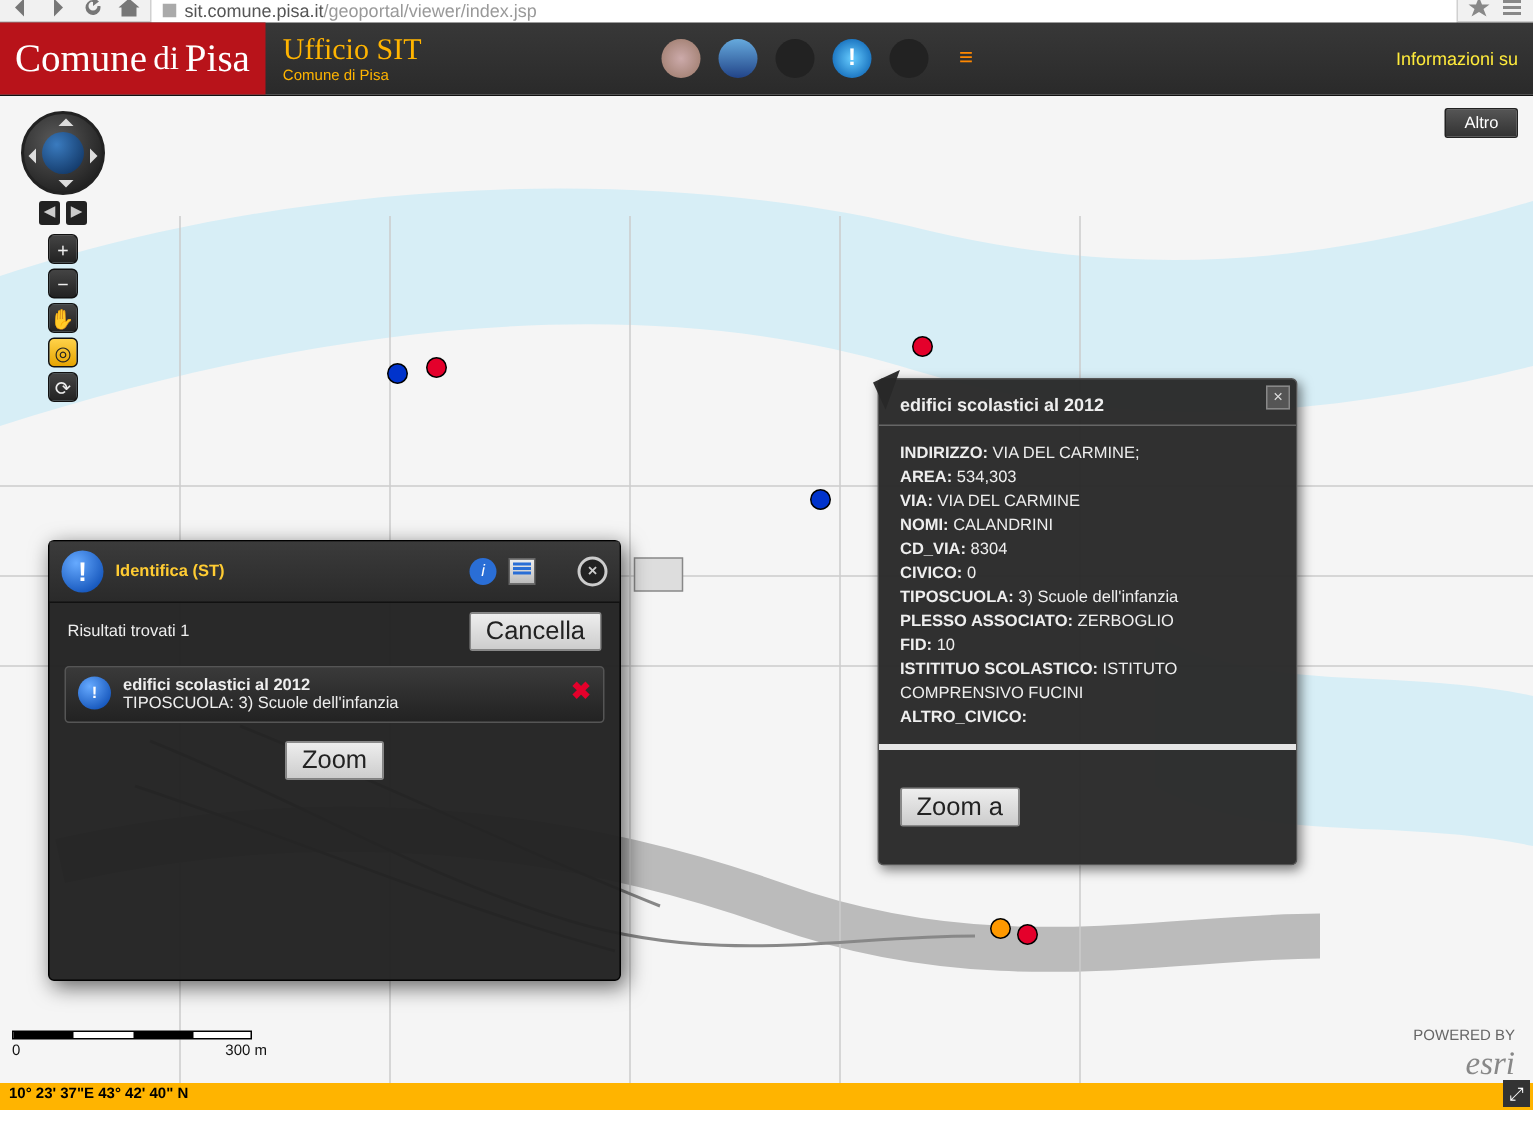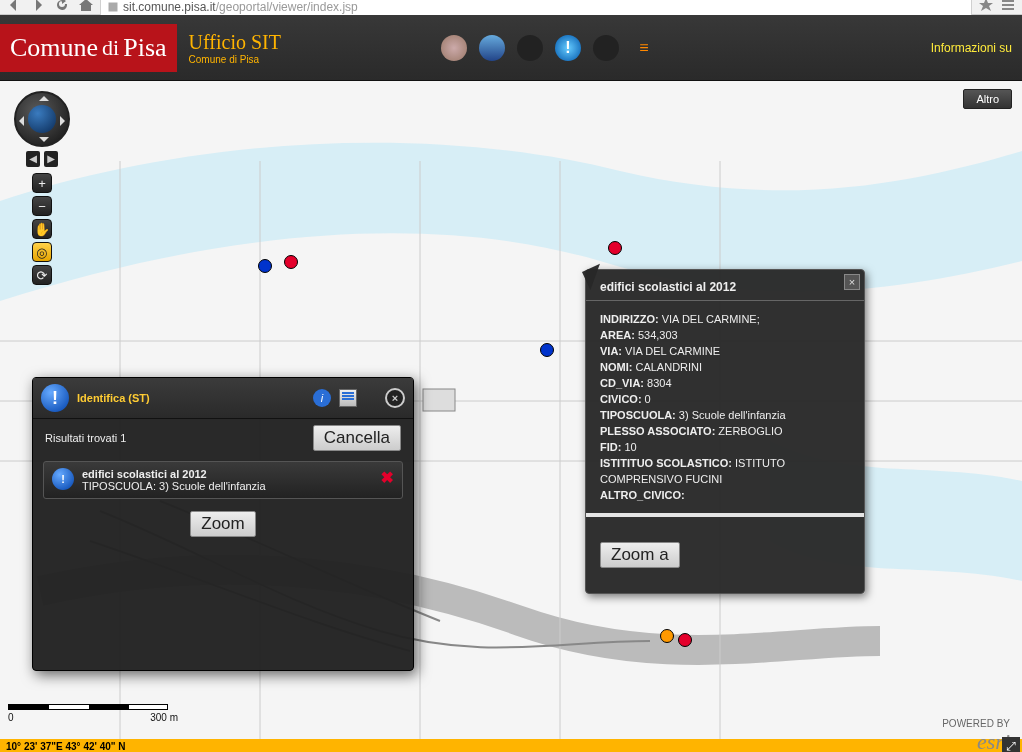--- a/index.html
+++ b/index.html
@@ -5,21 +5,21 @@
 *{box-sizing:border-box;margin:0;padding:0;font-family:Verdana,Arial,sans-serif}
 html,body{width:1022px;height:752px;overflow:hidden;background:#fff}
 
 .chrome{height:15px;background:#f1f1f1;border-bottom:1px solid #ccc;display:flex;align-items:center;padding:0 6px;gap:6px}
 .chrome .nav svg{width:16px;height:16px;fill:#777}
 .chrome .nav{display:flex;gap:8px;align-items:center}
 .chrome .url{flex:1;height:22px;border:1px solid #d0d0d0;border-radius:2px;background:#fff;display:flex;align-items:center;padding:0 6px;font-size:12px;color:#555}
 .chrome .url .path{color:#999}
 .chrome .star svg,.chrome .menu svg{width:16px;height:16px;fill:#888}
 
-.appheader{height:66px;background:linear-gradient(#383838,#2a2a2a);border-bottom:1px solid #111;display:flex;align-items:center;padding:0 10px;color:#fff;position:relative}
+.appheader{height:49px;background:linear-gradient(#383838,#2a2a2a);border-bottom:1px solid #111;display:flex;align-items:center;padding:0 10px;color:#fff;position:relative}
 .brand{background:#b8131a;height:48px;display:flex;align-items:center;padding:0 10px;margin:-0px 12px 0 -10px}
 .brand span{font-family:Georgia,serif;font-size:26px}
 .brand .di{font-size:22px;color:#fff;margin:0 4px}
 .subbrand{display:flex;flex-direction:column;justify-content:center}
 .subbrand .a{color:#ffb400;font-family:Georgia,serif;font-size:20px}
 .subbrand .b{color:#ffb400;font-size:10px}
 .tbar{display:flex;gap:12px;margin-left:160px}
 .tbar .tico{width:26px;height:26px;border-radius:50%;display:flex;align-items:center;justify-content:center;cursor:pointer}
 .info-link{color:#ffeb3b;font-size:12px;margin-left:auto}
 
@@ -41,21 +41,21 @@
 .toolcol .sq.sel{background:linear-gradient(#ffd24a,#e6a400);color:#222}
 
 .scale{position:absolute;left:8px;bottom:34px;font-size:10px;color:#111}
 .scale .bar{width:160px;height:6px;border:1px solid #000;background:#fff;position:relative}
 .scale .bar::before{content:"";position:absolute;left:0;top:0;width:40px;height:100%;background:#000}
 .scale .bar::after{content:"";position:absolute;left:80px;top:0;width:40px;height:100%;background:#000}
 .scale .lbls{display:flex;justify-content:space-between;width:170px;margin-top:2px}
 
 .coords{position:absolute;left:0;bottom:0;width:100%;height:18px;background:#ffb400;color:#000;font-size:10px;font-weight:bold;padding:2px 6px}
 
-.esri{position:absolute;right:12px;bottom:2px;color:#666;font-size:10px;text-align:right}
+.esri{position:absolute;right:12px;bottom:18px;color:#666;font-size:10px;text-align:right}
 .esri .big{font-family:Georgia,serif;font-size:22px;font-style:italic;color:#888}
 .expand{position:absolute;right:2px;bottom:2px;width:18px;height:18px;background:#333;color:#fff;font-size:12px;text-align:center;line-height:18px;cursor:pointer}
 
 .altro{position:absolute;right:10px;top:8px;background:linear-gradient(#555,#333);color:#fff;border:1px solid #222;font-size:11px;padding:3px 12px;border-radius:2px;cursor:pointer}
 
 .marker{position:absolute;width:14px;height:14px;border-radius:50%;border:1px solid #000}
 .mred{background:#e4002b}.mblue{background:#0033cc}.morange{background:#ff9900}
 
 .popup{position:absolute;background:rgba(40,40,40,.96);color:#eee;border:1px solid #555;border-radius:4px;box-shadow:2px 3px 8px rgba(0,0,0,.5);font-size:11px}
 .popup .close{position:absolute;right:4px;top:4px;width:16px;height:16px;background:#555;border:1px solid #888;color:#ddd;text-align:center;line-height:14px;font-size:11px;cursor:pointer}

